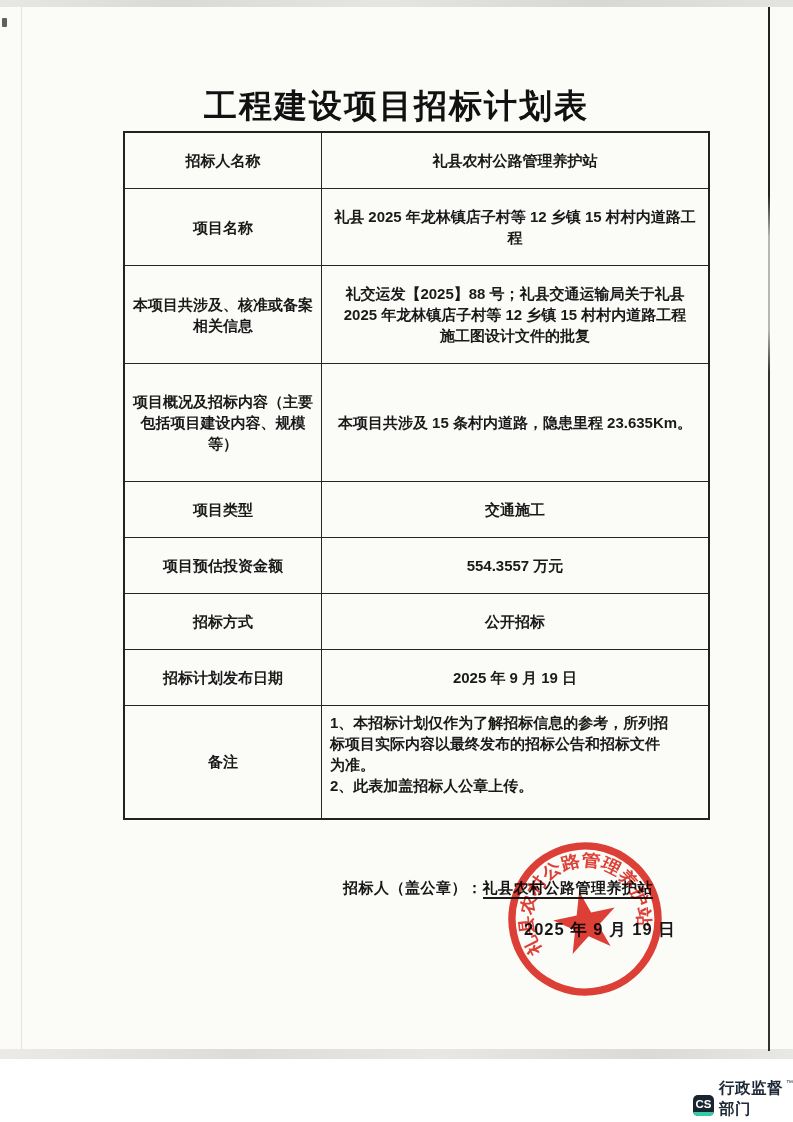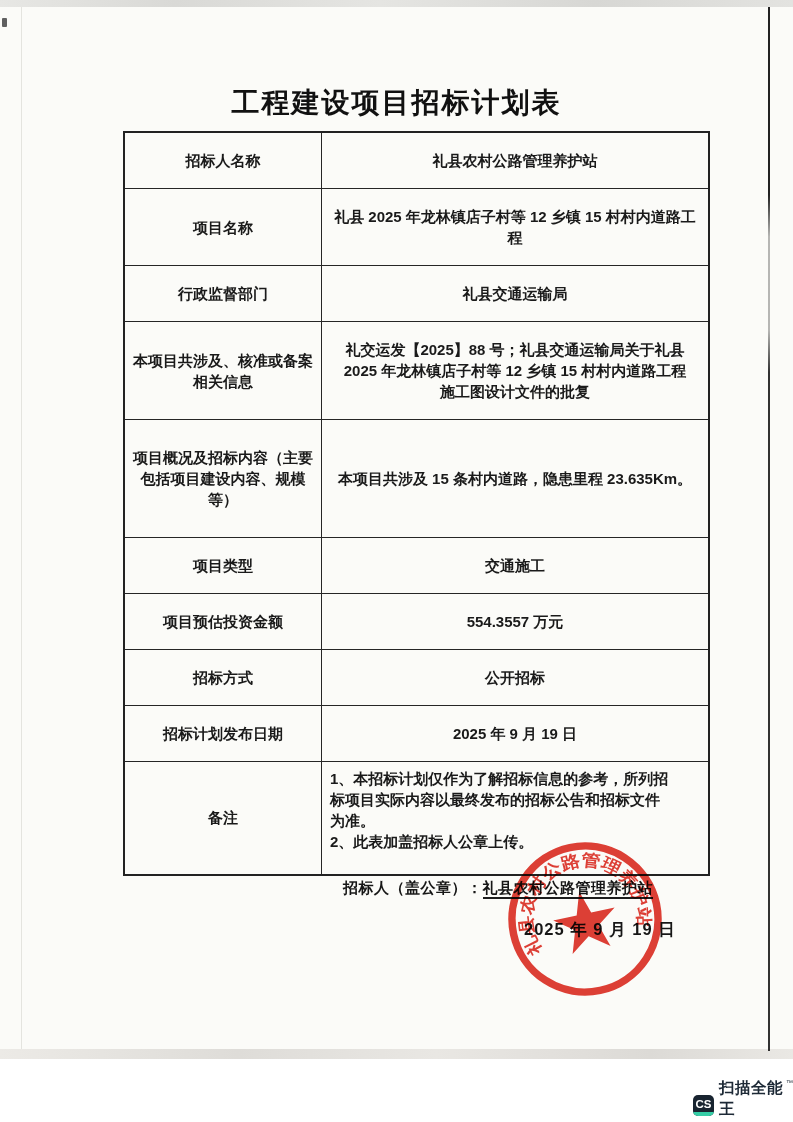--- a/index.html
+++ b/index.html
@@ -22,21 +22,21 @@
   .scan-mark-left{position:absolute;left:2px;top:18px;width:5px;height:9px;background:#3a3a3a;border-radius:1px;opacity:.8;}
   .scan-line-right{
     position:absolute;left:768px;top:7px;width:2px;height:1044px;
     background:linear-gradient(to bottom,
       rgba(22,22,22,.95) 0 18%,
       rgba(22,22,22,.30) 22% 31%,
       rgba(22,22,22,.88) 35% 100%);
   }
   .doc-title{
     position:absolute;left:0;top:84px;width:793px;margin:0;
-    text-align:center;font-size:28px;font-weight:700;letter-spacing:2px;color:#111;
+    text-align:center;font-size:33px;font-weight:700;letter-spacing:2px;color:#111;
   }
   table.bid-table{
     position:absolute;left:123px;top:131px;width:550px;
     border-collapse:collapse;table-layout:fixed;
     border:2px solid #222;
   }
   table.bid-table td{
     border:1.5px solid #262626;
     font-size:15px;font-weight:600;line-height:1.4;color:#1a1a1a;
     padding:17px 8px;vertical-align:middle;
@@ -87,24 +87,20 @@
 <table class="bid-table">
   <tbody>
     <tr class="h39">
       <td class="lbl">招标人名称</td>
       <td class="val">礼县农村公路管理养护站</td>
     </tr>
     <tr class="h50">
       <td class="lbl">项目名称</td>
       <td class="val">礼县 2025 年龙林镇店子村等 12 乡镇 15 村村内道路工程</td>
     </tr>
-    <tr class="h45">
-      <td class="lbl">行政监督部门</td>
-      <td class="val">礼县交通运输局</td>
-    </tr>
     <tr class="h66">
       <td class="lbl">本项目共涉及、核准或备案相关信息</td>
       <td class="val">礼交运发【2025】88 号；礼县交通运输局关于礼县
 2025 年龙林镇店子村等 12 乡镇 15 村村内道路工程
 施工图设计文件的批复</td>
     </tr>
     <tr class="h118">
       <td class="lbl">项目概况及招标内容（主要包括项目建设内容、规模等）</td>
       <td class="val">本项目共涉及 15 条村内道路，隐患里程 23.635Km。</td>
     </tr>
@@ -147,17 +143,17 @@
     </text>
   </svg>
 </div>
 
 <div class="watermark">
   <div class="wm-top">
     <span class="wm-badge">
         <span class="teal"></span>
         <span class="cs-txt">CS</span>
       </span>
-    <span class="wm-brand">扫描全能王</span>
+    <span class="wm-brand">行政监督部门</span>
     <span class="wm-tm">™</span>
   </div>
 
 </div>
 
 </body></html>

